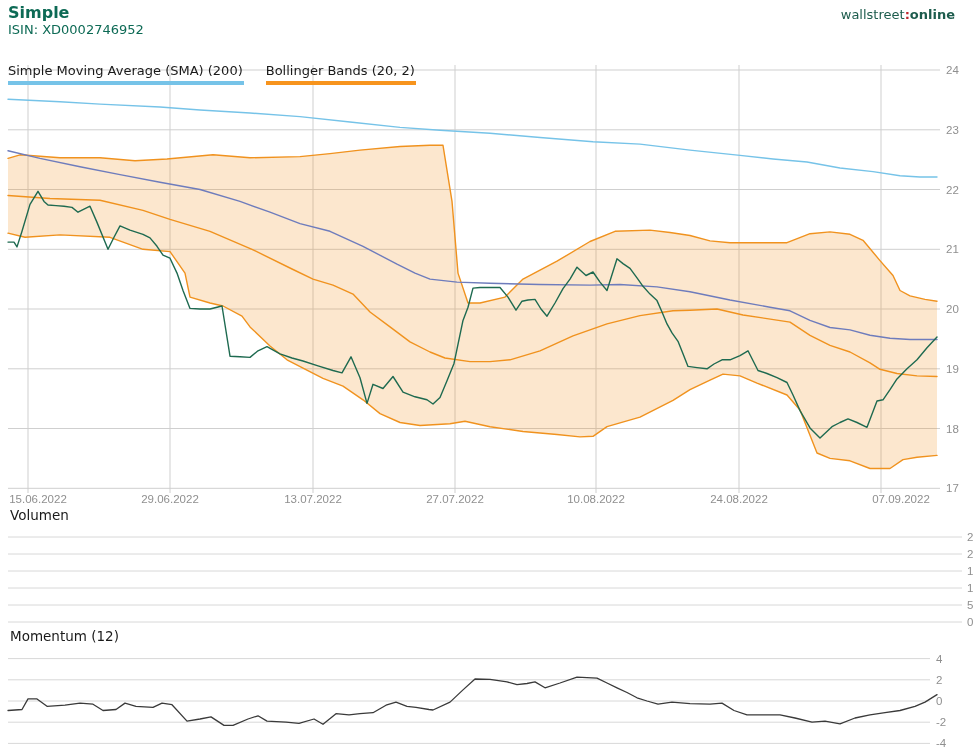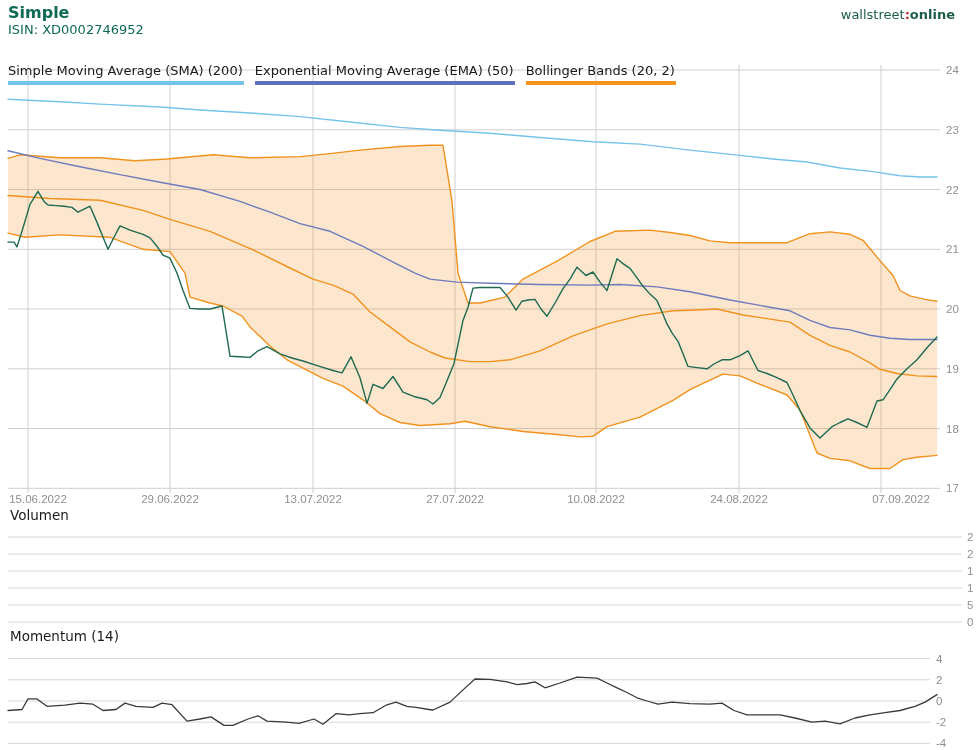--- a/index.html
+++ b/index.html
@@ -93,24 +93,23 @@
   <div class="hdr logo">
     <span>wallstreet</span><span class="logo-colon">:</span><span class="bold">online</span>
   </div>
 
   <div class="hdr tabs">
     <div class="tab">
       <span class="tab-label">Simple Moving Average (SMA) (200)</span>
       <span class="tab-underline" style="background: rgb(118, 195, 232);"></span>
     </div>
     <div class="tab">
-      <span class="tab-label">Exponential Moving Average (EMA) (50)</span>
       <span class="tab-underline" style="background: rgb(95, 111, 184);"></span>
     </div>
     <div class="tab">
       <span class="tab-label">Bollinger Bands (20, 2)</span>
       <span class="tab-underline" style="background: rgb(247, 148, 29);"></span>
     </div>
   </div>
 
   <div class="panel-title" id="vol-title">Volumen</div>
-  <div class="panel-title" id="mom-title">Momentum (14)</div>
+  <div class="panel-title" id="mom-title">Momentum (12)</div>
 </div>
 
 </body></html>

